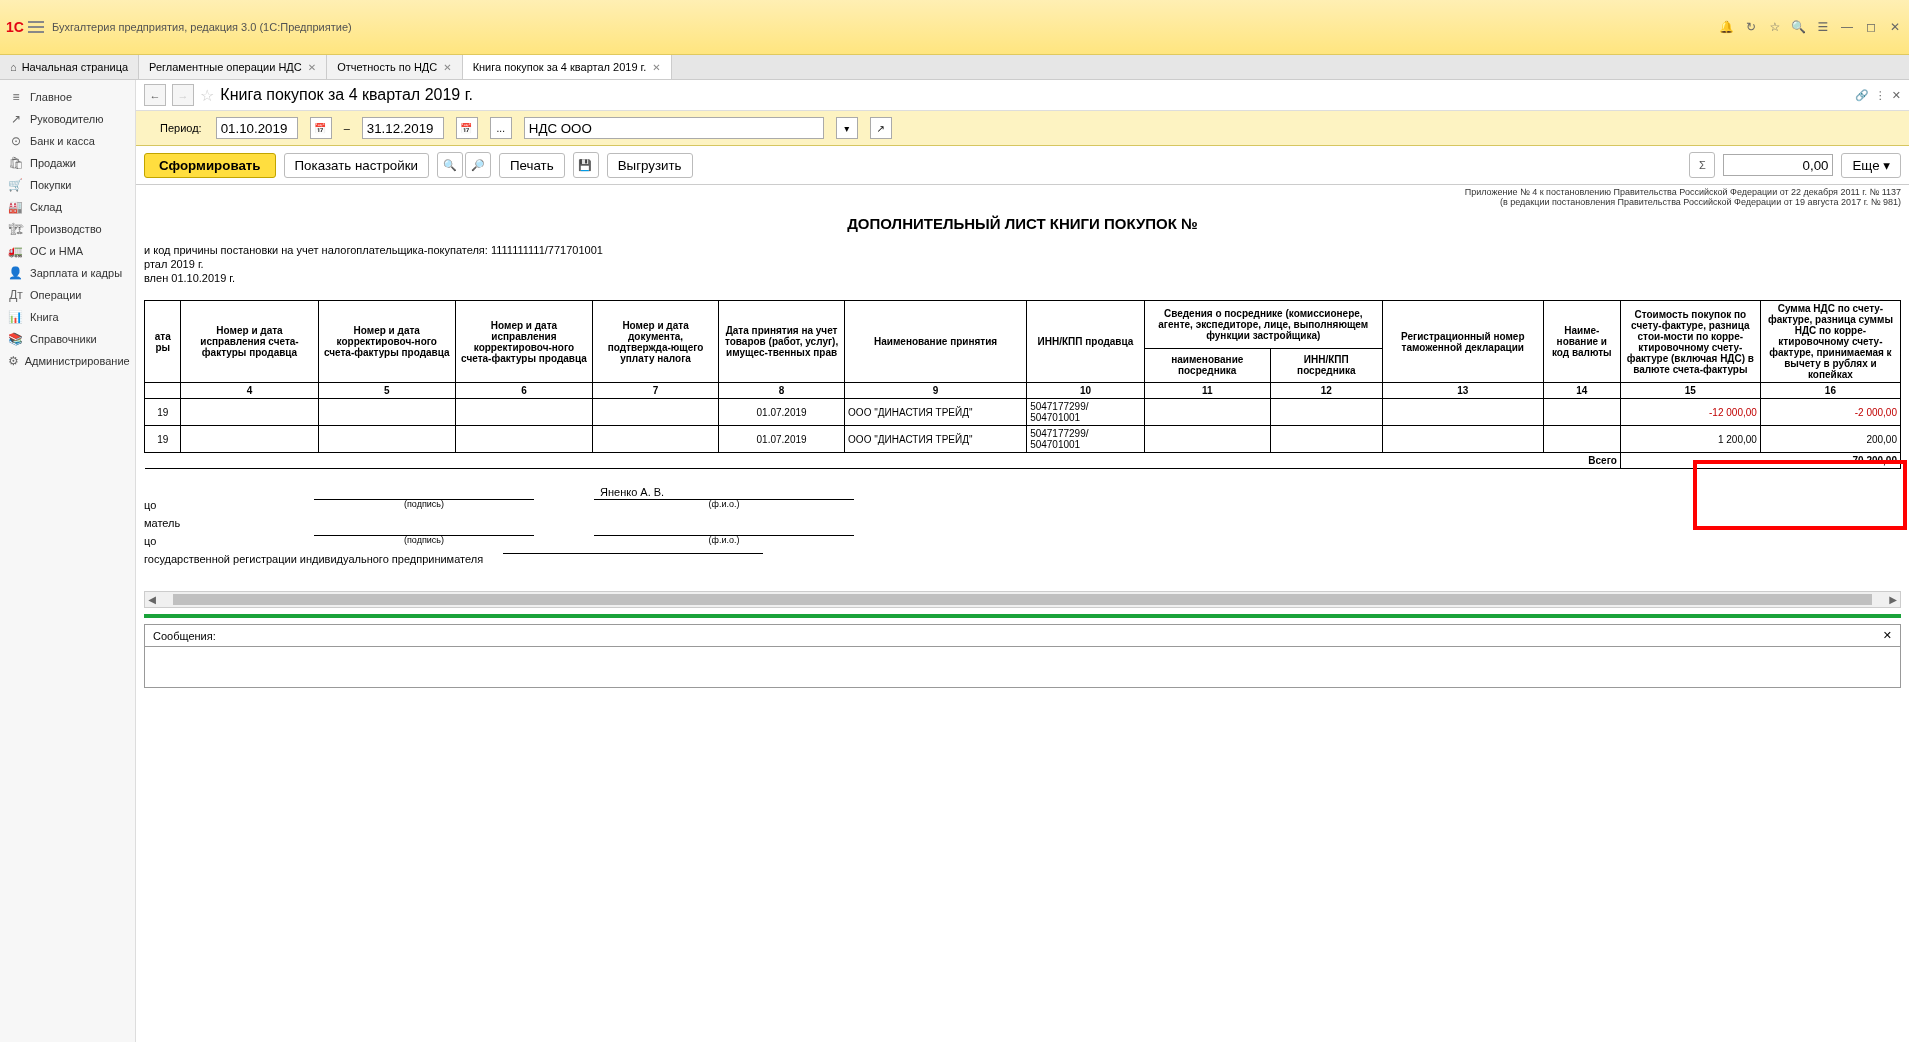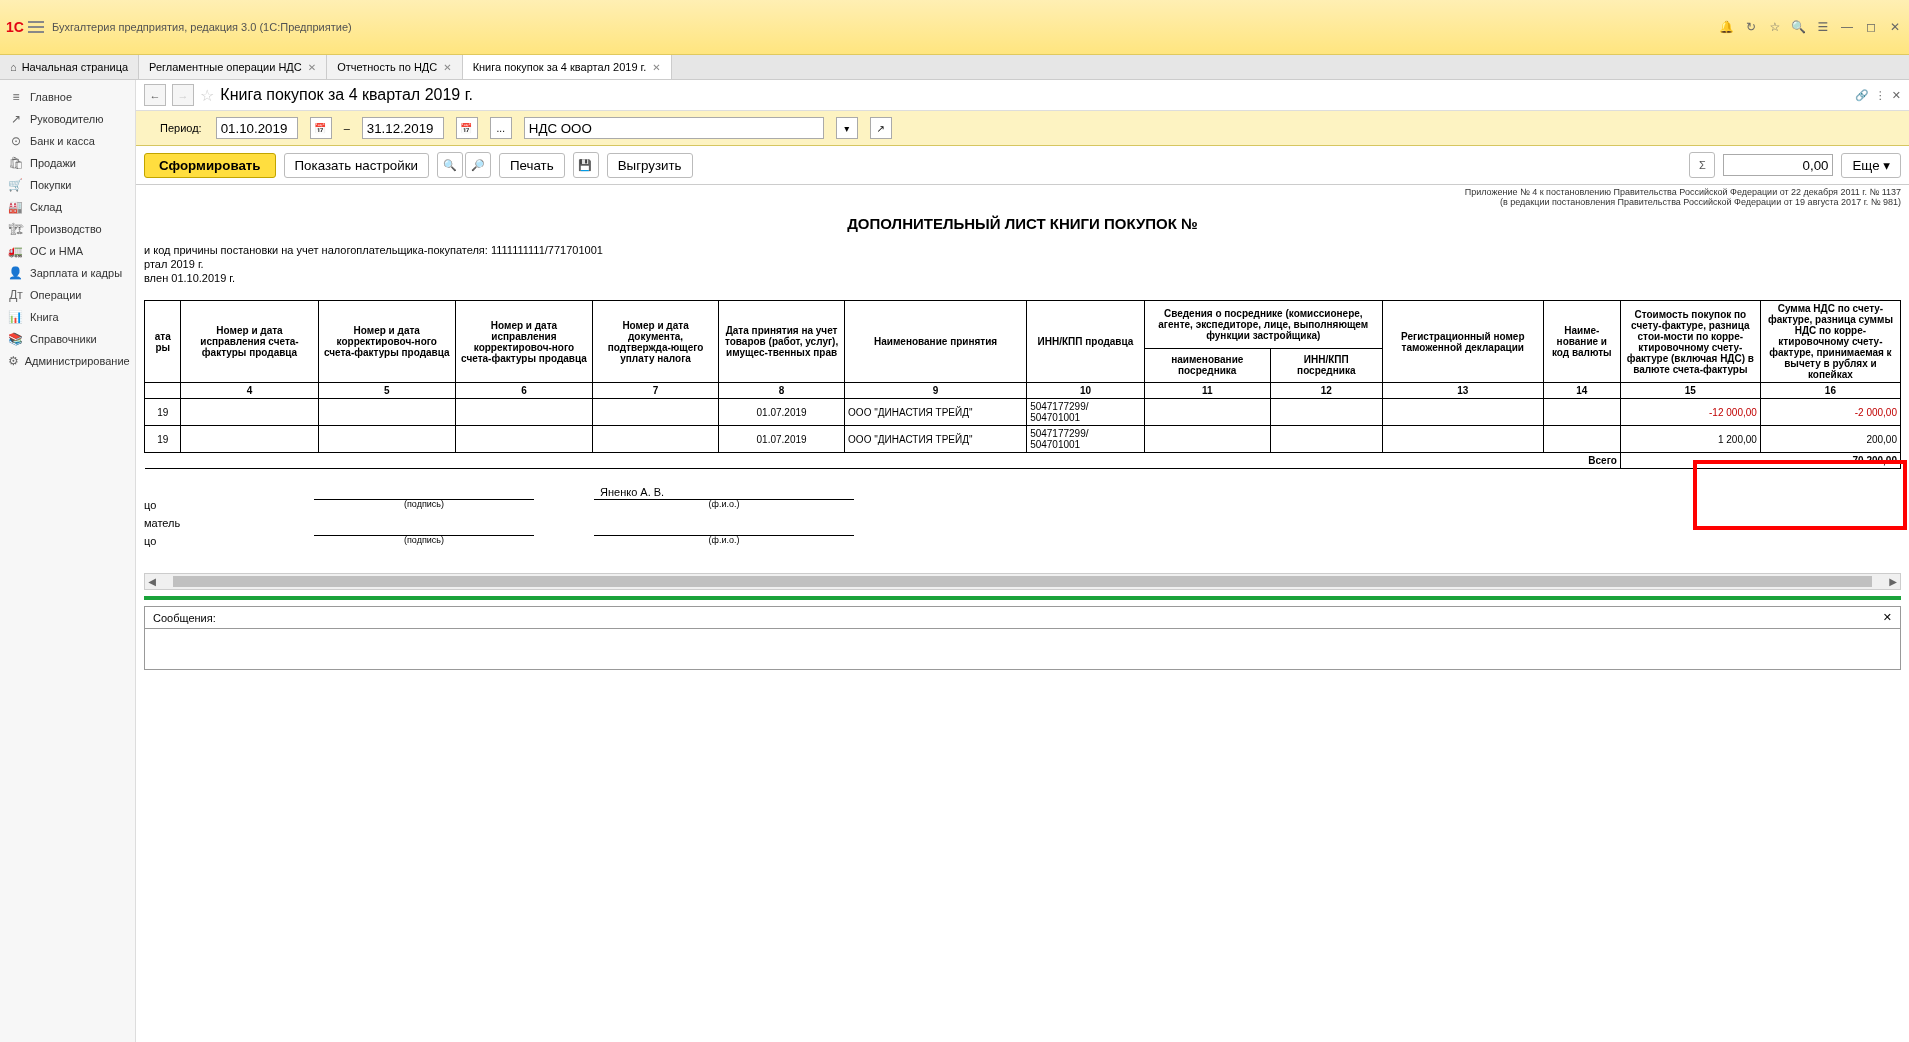--- a/index.html
+++ b/index.html
@@ -326,20 +326,24 @@
         <div class="sig-row">
           <div class="sig-lbl">цо</div>
           <div class="sig-line">
               <span class="sig-sub">(подпись)</span>
             </div>
           <div style="width:40px;"></div>
           <div class="sig-line" style="width:260px;">
               <span class="sig-sub">(ф.и.о.)</span>
             </div>
         </div>
+        <div class="sig-row">
+          <div>государственной регистрации индивидуального предпринимателя</div>
+          <div class="sig-line" style="width:260px;margin-left:20px;"></div>
+        </div>
       </div>
 
       <div style="height:20px;"></div>
       <div class="hscroll">
         <span class="arr">◀</span>
         <div class="thumb"></div>
         <span class="arr">▶</span>
       </div>
       <div class="green-sep"></div>
       <div class="msg-panel">

